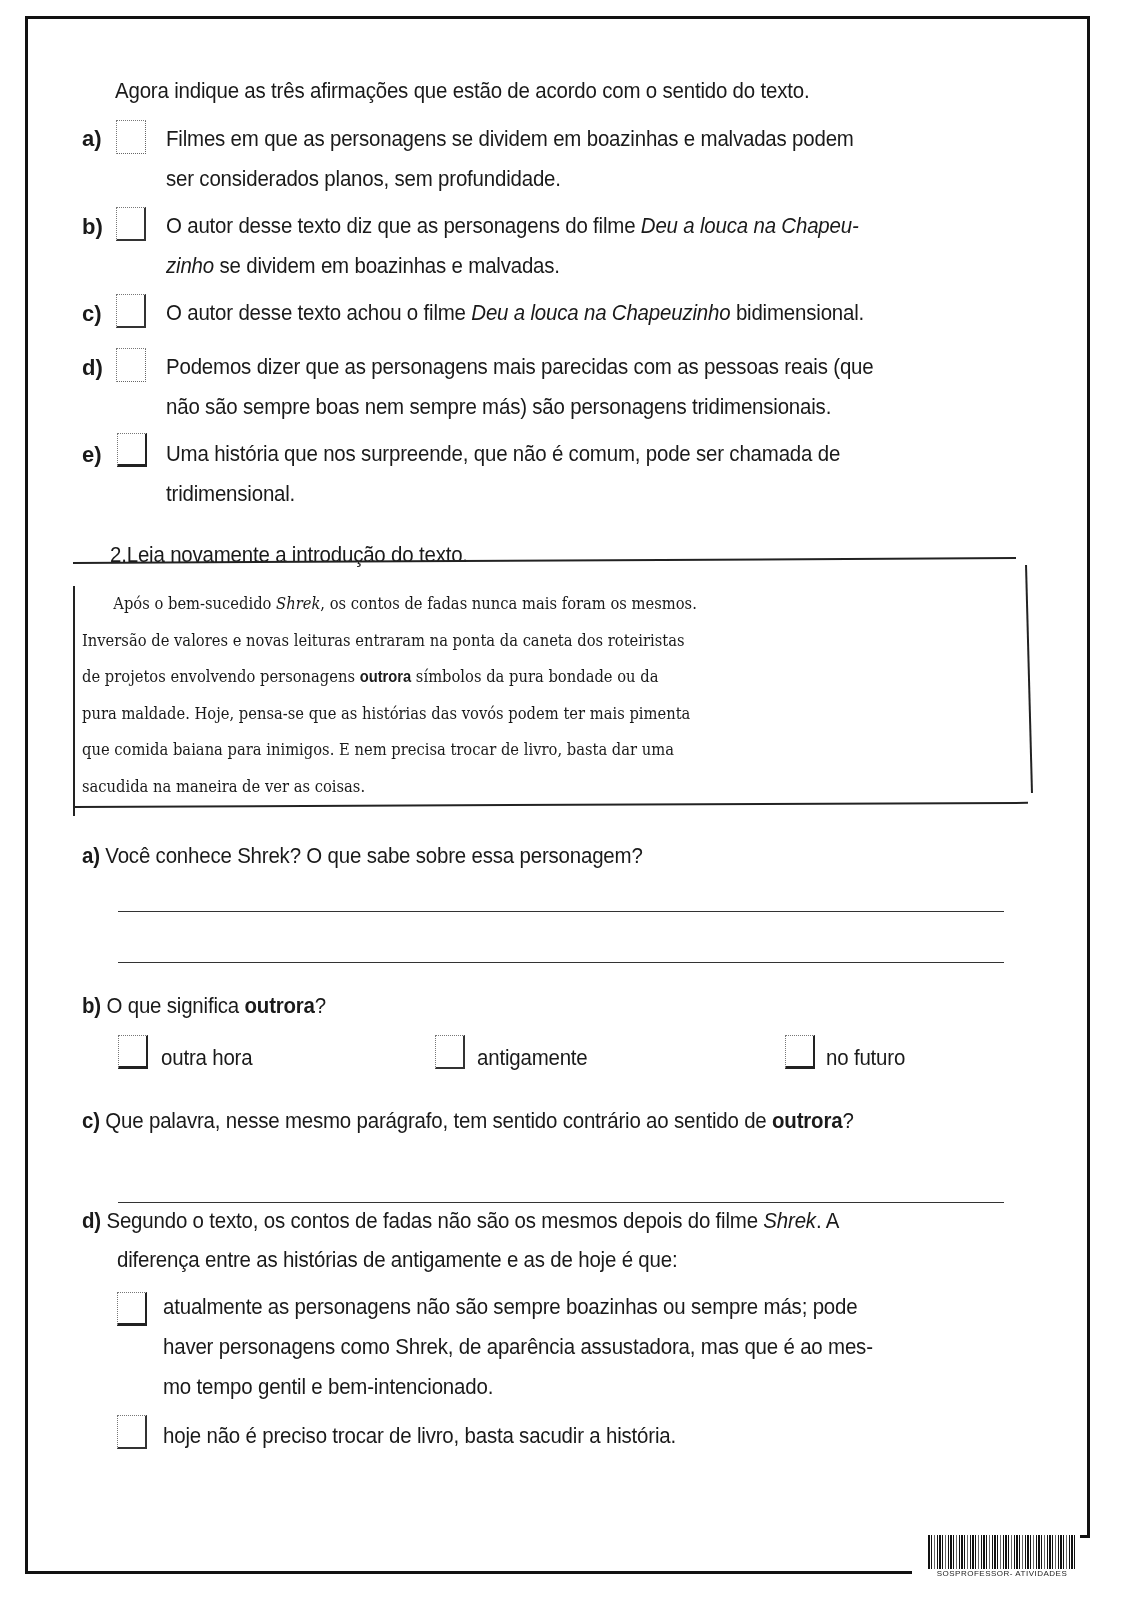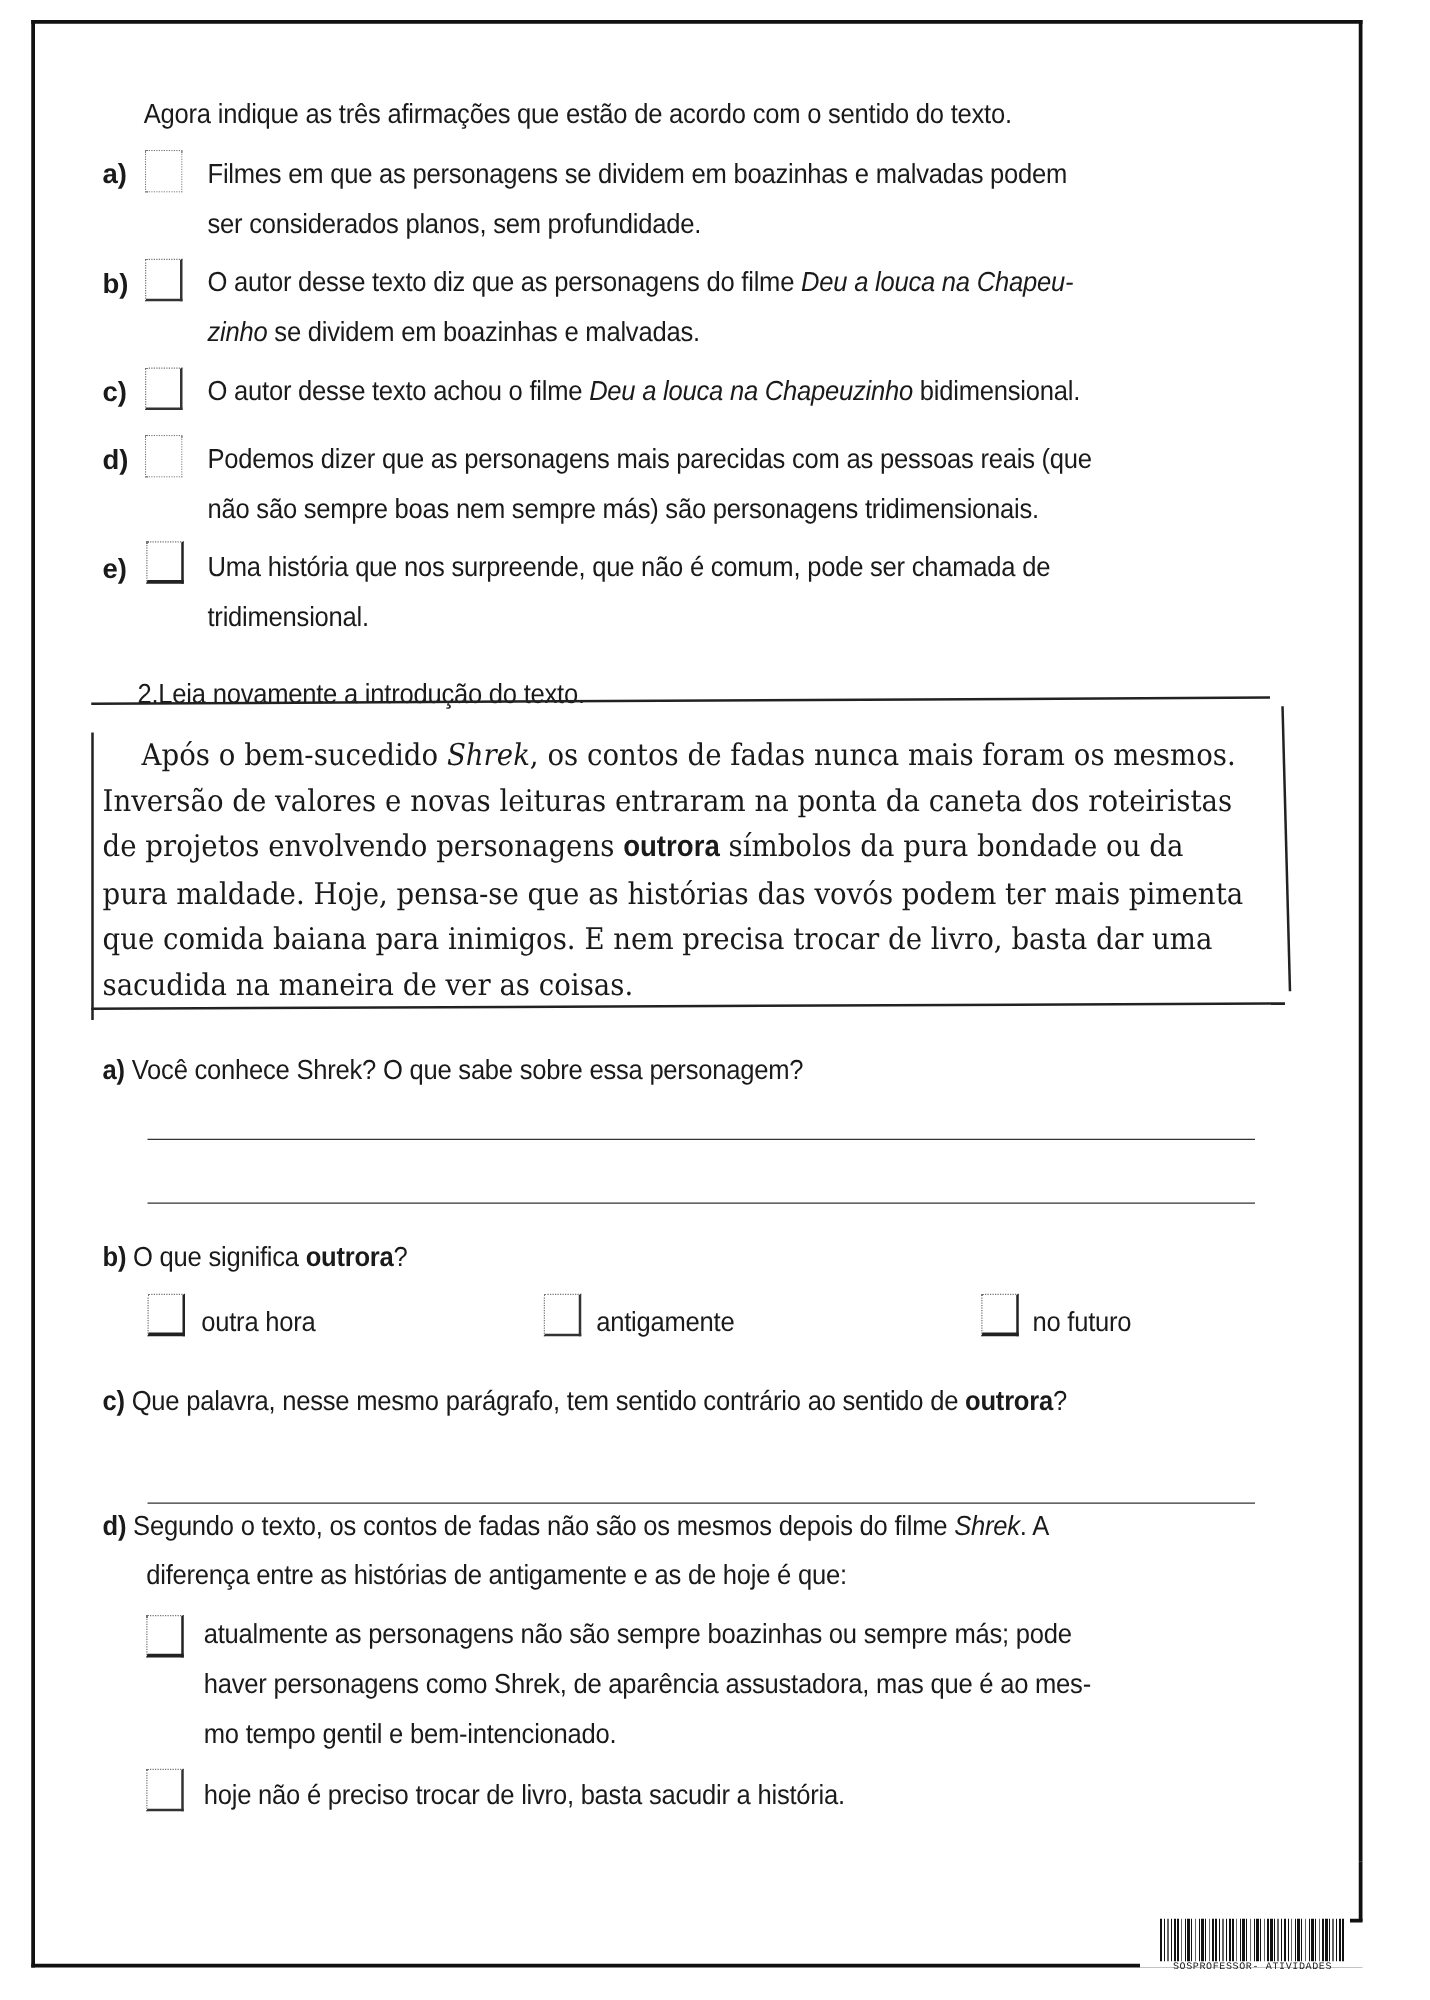--- a/index.html
+++ b/index.html
@@ -30,26 +30,26 @@
     position: absolute; width: 30px; height: 34px; box-sizing: border-box;
     border: 1px dotted #777; border-right: 2px solid #222; border-bottom: 3px solid #222; background: #fff;
   }
   .chk.light { border-right: 1px dotted #666; border-bottom: 1px dotted #666; }
   .chk.mid { border-right: 2px solid #333; border-bottom: 2px solid #333; }
   .answer-line { position: absolute; height: 1px; background: #333; }
   .quote-box-top { position: absolute; left: 73px; top: 562px; width: 943px; height: 2px; background: #222; transform: rotate(-0.3deg); transform-origin: left; }
   .quote-box-left { position: absolute; left: 73px; top: 586px; width: 2px; height: 230px; background: #222; }
   .quote-box-right { position: absolute; left: 1028px; top: 565px; width: 2px; height: 228px; background: #222; transform: rotate(-1.5deg); }
   .quote-box-bottom { position: absolute; left: 73px; top: 806px; width: 955px; height: 2px; background: #222; transform: rotate(-0.25deg); transform-origin: left; }
-  .quote { font-size: 24px; line-height: 36.5px; }
+  .quote { font-size: 16px; line-height: 36.5px; }
   .quote .ql { white-space: nowrap; transform: scaleX(0.92); transform-origin: left center; display: block; }
   .barcode { position: absolute; left: 928px; top: 1535px; width: 148px; height: 34px;
     background: repeating-linear-gradient(90deg, #111 0 2px, #fff 2px 3px, #111 3px 4px, #fff 4px 6px, #666 6px 7px, #fff 7px 9px, #111 9px 10px, #fff 10px 11px);
   }
-  .barcode-text { position: absolute; left: 928px; top: 1569px; width: 148px; font-size: 8px; letter-spacing: 0.5px; text-align: center; font-family: Liberation Mono, monospace; color: #222; }
+  .barcode-text { position: absolute; left: 928px; top: 1569px; width: 148px; font-size: 8px; letter-spacing: 0.5px; text-align: center; font-family: Liberation Sans, sans-serif; color: #222; }
   b { font-weight: bold; }
   i { font-style: italic; }
 </style>
 </head>
 <body>
 
 <div class="frame"></div>
 <div class="frame-right"></div>
 <div class="frame-right-bottom"></div>
 <div class="frame-right-tick"></div>

